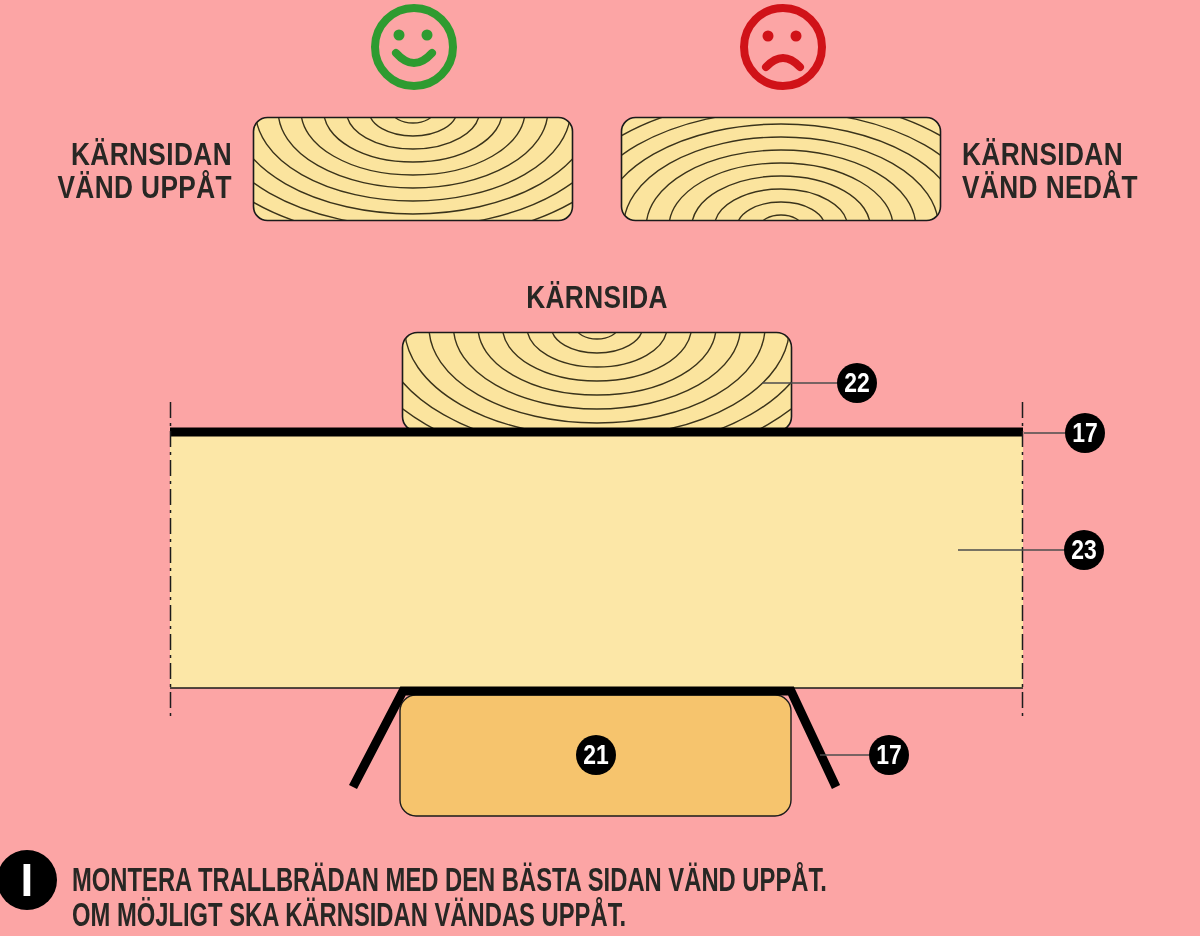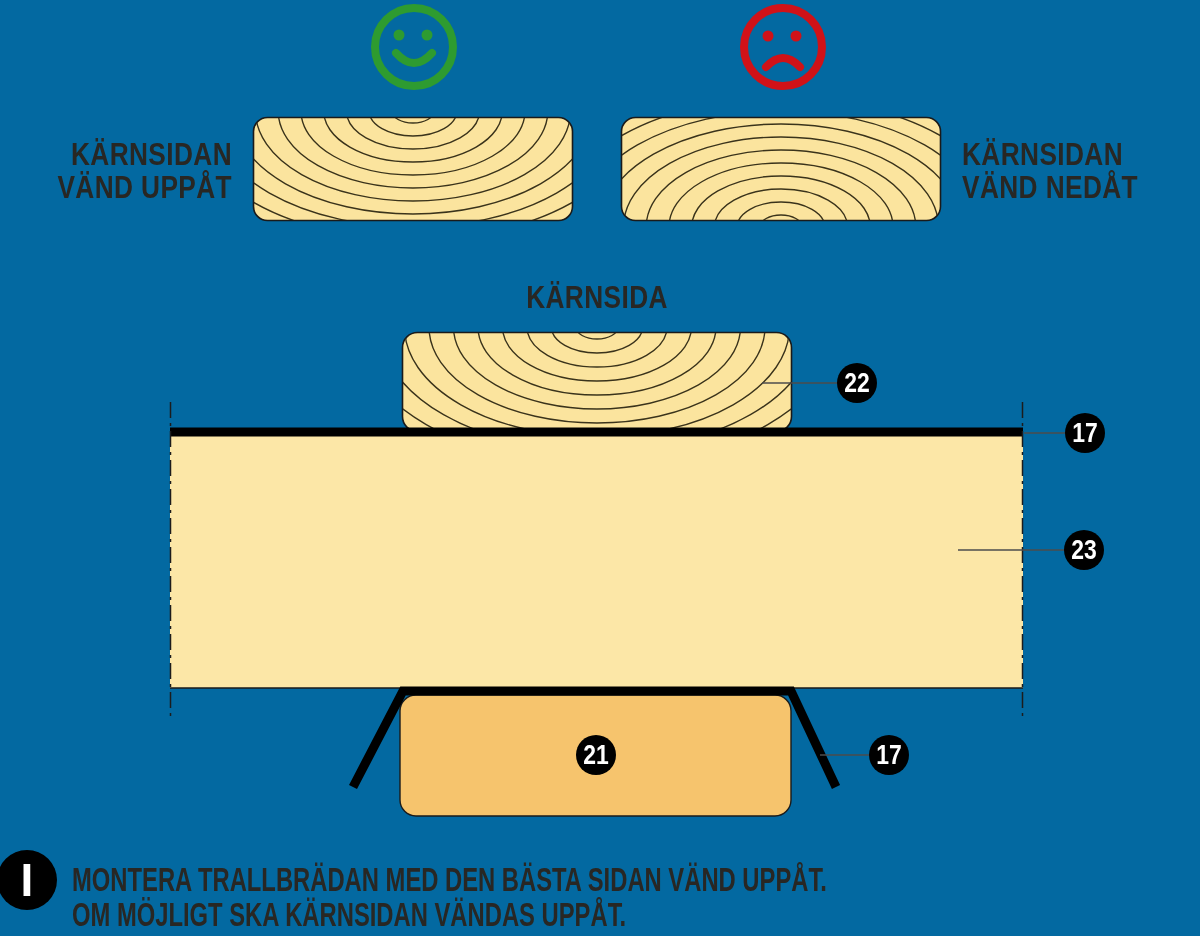--- a/index.html
+++ b/index.html
@@ -1,16 +1,16 @@
 <!DOCTYPE html>
 <html style="--wood-light: #FBE49E; --wood-mid: #FCE7A7; --wood-orange: #F6C46D; --wood-ring: #3A331B; --happy-green: #2E9B30; --sad-red: #D01218; --ink: #000000; --leader-gray: #4d4d4d; --text-dark: #282724;"><head>
 <meta charset="utf-8">
 <style>
   html,body{margin:0;padding:0;background:#ffffff;}
-  .stage{position:relative;width:1200px;height:936px;background:#0369a1;overflow:hidden;
+  .stage{position:relative;width:1200px;height:936px;background:#fca5a5;overflow:hidden;
          font-family:"Liberation Sans","DejaVu Sans",sans-serif;}
   svg text{font-family:"Liberation Sans","DejaVu Sans",sans-serif;}
   .board-fill{fill:var(--wood-light);stroke:#1a1a1a;stroke-width:1.6;}
   .joist-fill{fill:var(--wood-mid);}
   .bearer-fill{fill:var(--wood-orange);stroke:#1a1a1a;stroke-width:1.4;}
   .rings{fill:none;stroke:var(--wood-ring);stroke-width:1.4;}
   .thin-line{stroke:#1a1a1a;stroke-width:1.6;}
   .thick{stroke:var(--ink);stroke-width:9;fill:none;}
   .guide{stroke:#1c1c1c;stroke-width:1.5;stroke-dasharray:16 5 3 5;fill:none;}
   .leader{stroke:var(--leader-gray);stroke-width:1.6;}

